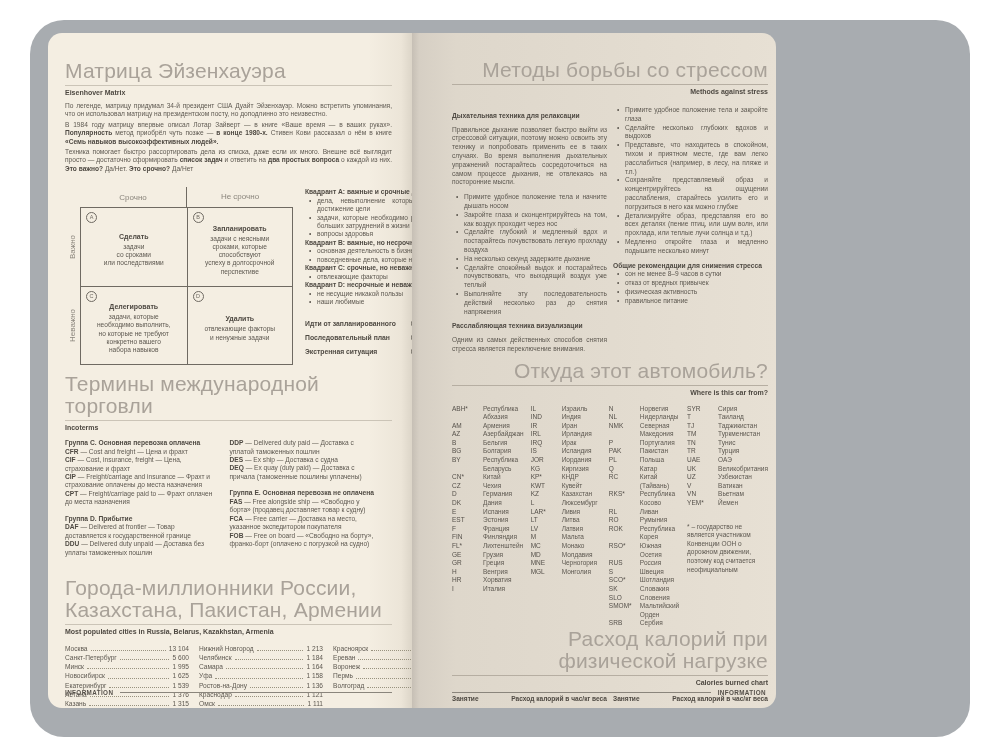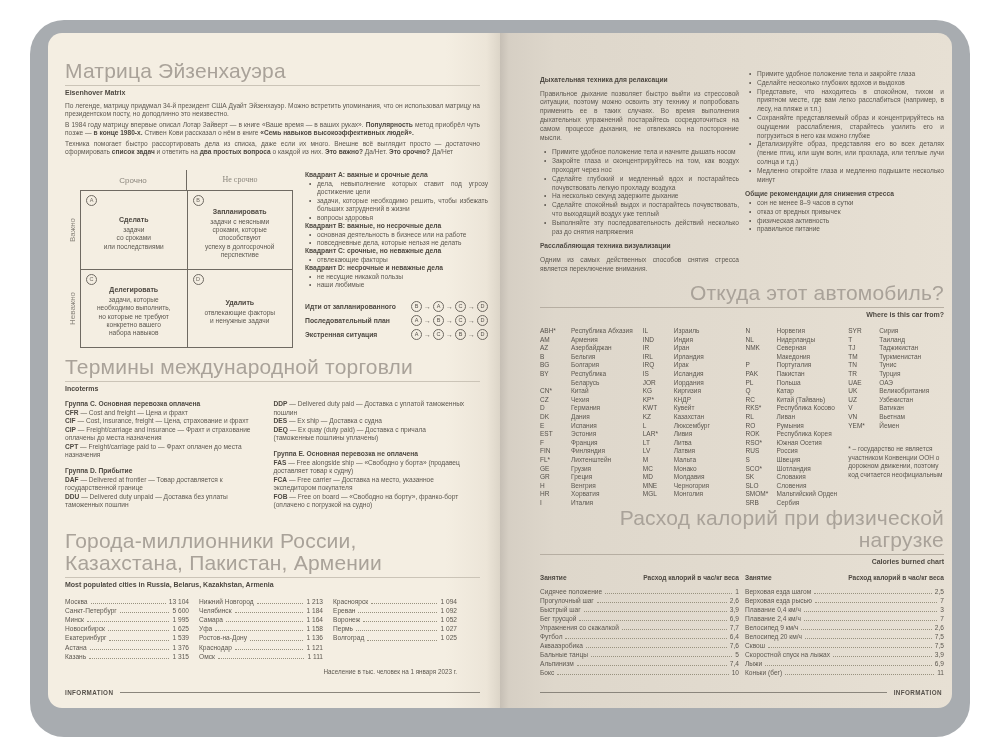--- a/index.html
+++ b/index.html
@@ -1,40 +1,40 @@
 <!DOCTYPE html>
 <html lang="ru"><head>
 <meta charset="utf-8">
 <style>
   html,body{margin:0;padding:0;}
   body{width:1000px;height:750px;position:relative;overflow:hidden;background:#ffffff;
        font-family:"Liberation Sans","DejaVu Sans",sans-serif;-webkit-font-smoothing:antialiased;}
   .cover{position:absolute;left:30px;top:20px;width:940px;height:717px;background:#a8acb0;border-radius:34px;}
-  .paper{position:absolute;left:18px;top:13px;width:904px;height:675px;border-radius:14px;overflow:hidden;display:flex;}
+  .paper{position:absolute;left:18px;top:13px;width:728px;height:675px;border-radius:14px;overflow:hidden;display:flex;}
   .page{width:452px;height:675px;position:relative;box-sizing:border-box;}
   .page-left{background:linear-gradient(90deg,#f4eee2 0%,#f4eee2 88%,#ece5d8 97%,#dcd5c8 100%);}
   .page-right{background:linear-gradient(90deg,#c6bfb5 0%,#d6cfc4 2%,#ded7cb 12%,#e2dbcf 55%,#e7e0d4 100%);}
   .content{position:absolute;inset:0;padding:27px 20px 0 17px;box-sizing:border-box;}
   .page-right .content{padding:26px 8px 0 40px;}
 
   .sec-title{font-size:21px;line-height:22px;color:#a9a299;letter-spacing:.2px;}
   .sec-rule{border-top:1px solid #cbc4b7;margin-top:3px;}
   .page-right .sec-rule{border-top-color:#b6aea2;}
   .sec-sub{font-size:7px;font-weight:bold;color:#4e4942;margin-top:3px;}
   .r{text-align:right;}
 
   .intro{margin-top:6px;}
   .intro p{margin:0 0 2px;font-size:6.6px;line-height:8.4px;color:#5d5850;text-align:justify;}
   .b{font-weight:bold;color:#4e4942;}
 
   .matrix-flex{display:flex;gap:12px;margin-top:14px;}
   .mxl{flex:none;width:228px;display:grid;grid-template-columns:15px 1fr;grid-template-rows:20px 158px;}
   .mx-colheads{grid-column:2;grid-row:1;display:flex;align-items:center;}
   .mx-colheads span{flex:1;text-align:center;font-size:8px;color:#8a857c;}
-  .mx-colheads span + span{border-left:1px solid #6f6a62;height:20px;line-height:20px;font-family:Liberation Serif, serif;}
+  .mx-colheads span + span{border-left:1px solid #6f6a62;height:20px;line-height:20px;}
   .mx-rowlabels{grid-column:1;grid-row:2;display:flex;flex-direction:column;}
   .mx-rowlabels span{flex:1;writing-mode:vertical-rl;transform:rotate(180deg);display:flex;align-items:center;justify-content:center;font-size:8px;color:#8a857c;}
   .mx-grid{grid-column:2;grid-row:2;border:1px solid #6f6a62;display:grid;grid-template-columns:1fr 1fr;grid-template-rows:1fr 1fr;}
   .mx-cell{position:relative;padding:10px 7px 4px;display:flex;flex-direction:column;align-items:center;justify-content:center;text-align:center;box-sizing:border-box;}
   .mx-cell.cB,.mx-cell.cD{border-left:1px solid #6f6a62;}
   .mx-cell.cC,.mx-cell.cD{border-top:1px solid #6f6a62;}
   .circ{position:absolute;top:4px;left:5px;width:9px;height:9px;border:1px solid #6f6a62;border-radius:50%;
         font-size:5.5px;line-height:9px;text-align:center;color:#6f6a62;}
   .mx-title{font-weight:bold;font-size:7px;color:#4e4942;margin-bottom:3px;}
   .mx-desc{font-size:6.6px;line-height:8.3px;color:#5d5850;white-space:pre-line;}
@@ -359,20 +359,25 @@
         <div class="pfooter">
           <span class="ftext">INFORMATION</span>
           <span class="fline"></span>
         </div>
       </div>
     </section>
 
     <section class="page page-right">
       <div class="content">
 
+        <header>
+          <div class="sec-title r">Методы борьбы со стрессом</div>
+          <div class="sec-rule"></div>
+          <div class="sec-sub r">Methods against stress</div>
+        </header>
 
         <div class="stress-cols">
           <div class="scol">
             <p class="note-h">Дыхательная техника для релаксации</p>
             <p class="stress-p">Правильное дыхание позволяет быстро выйти из стрессовой ситуации, поэтому можно освоить эту технику и попробовать применить ее в таких случаях. Во время выполнения дыхательных упражнений постарайтесь сосредоточиться на самом процессе дыхания, не отвлекаясь на посторонние мысли.</p>
             <ul class="bullets" id="breath-steps">
                 <li>Примите удобное положение тела и начните дышать носом</li>
                 <li>Закройте глаза и сконцентрируйтесь на том, как воздух проходит через нос</li>
                 <li>Сделайте глубокий и медленный вдох и постарайтесь почувствовать легкую прохладу воздуха</li>
                 <li>На несколько секунд задержите дыхание</li>

